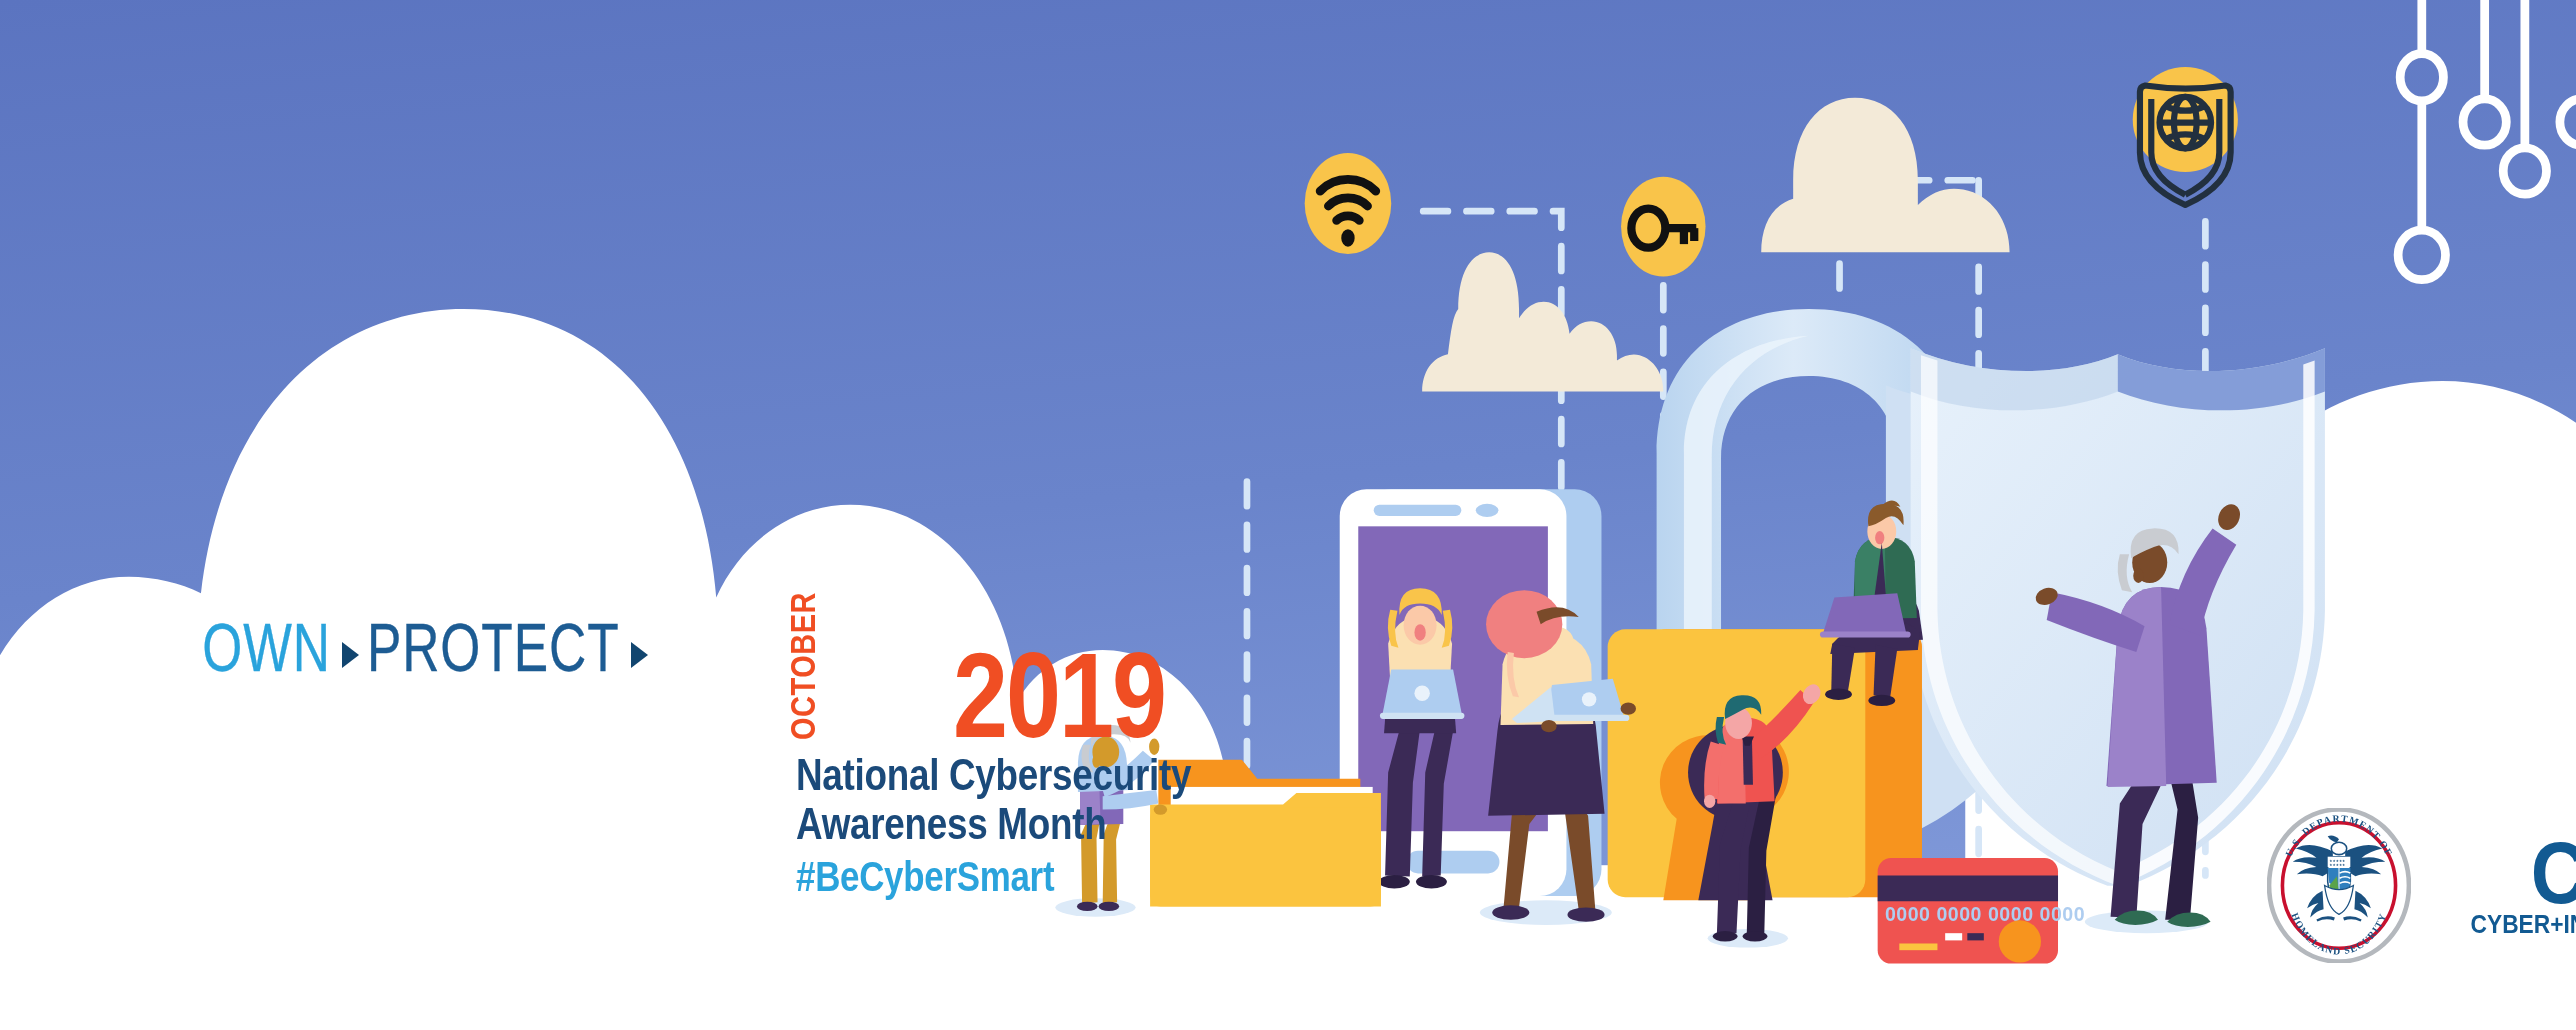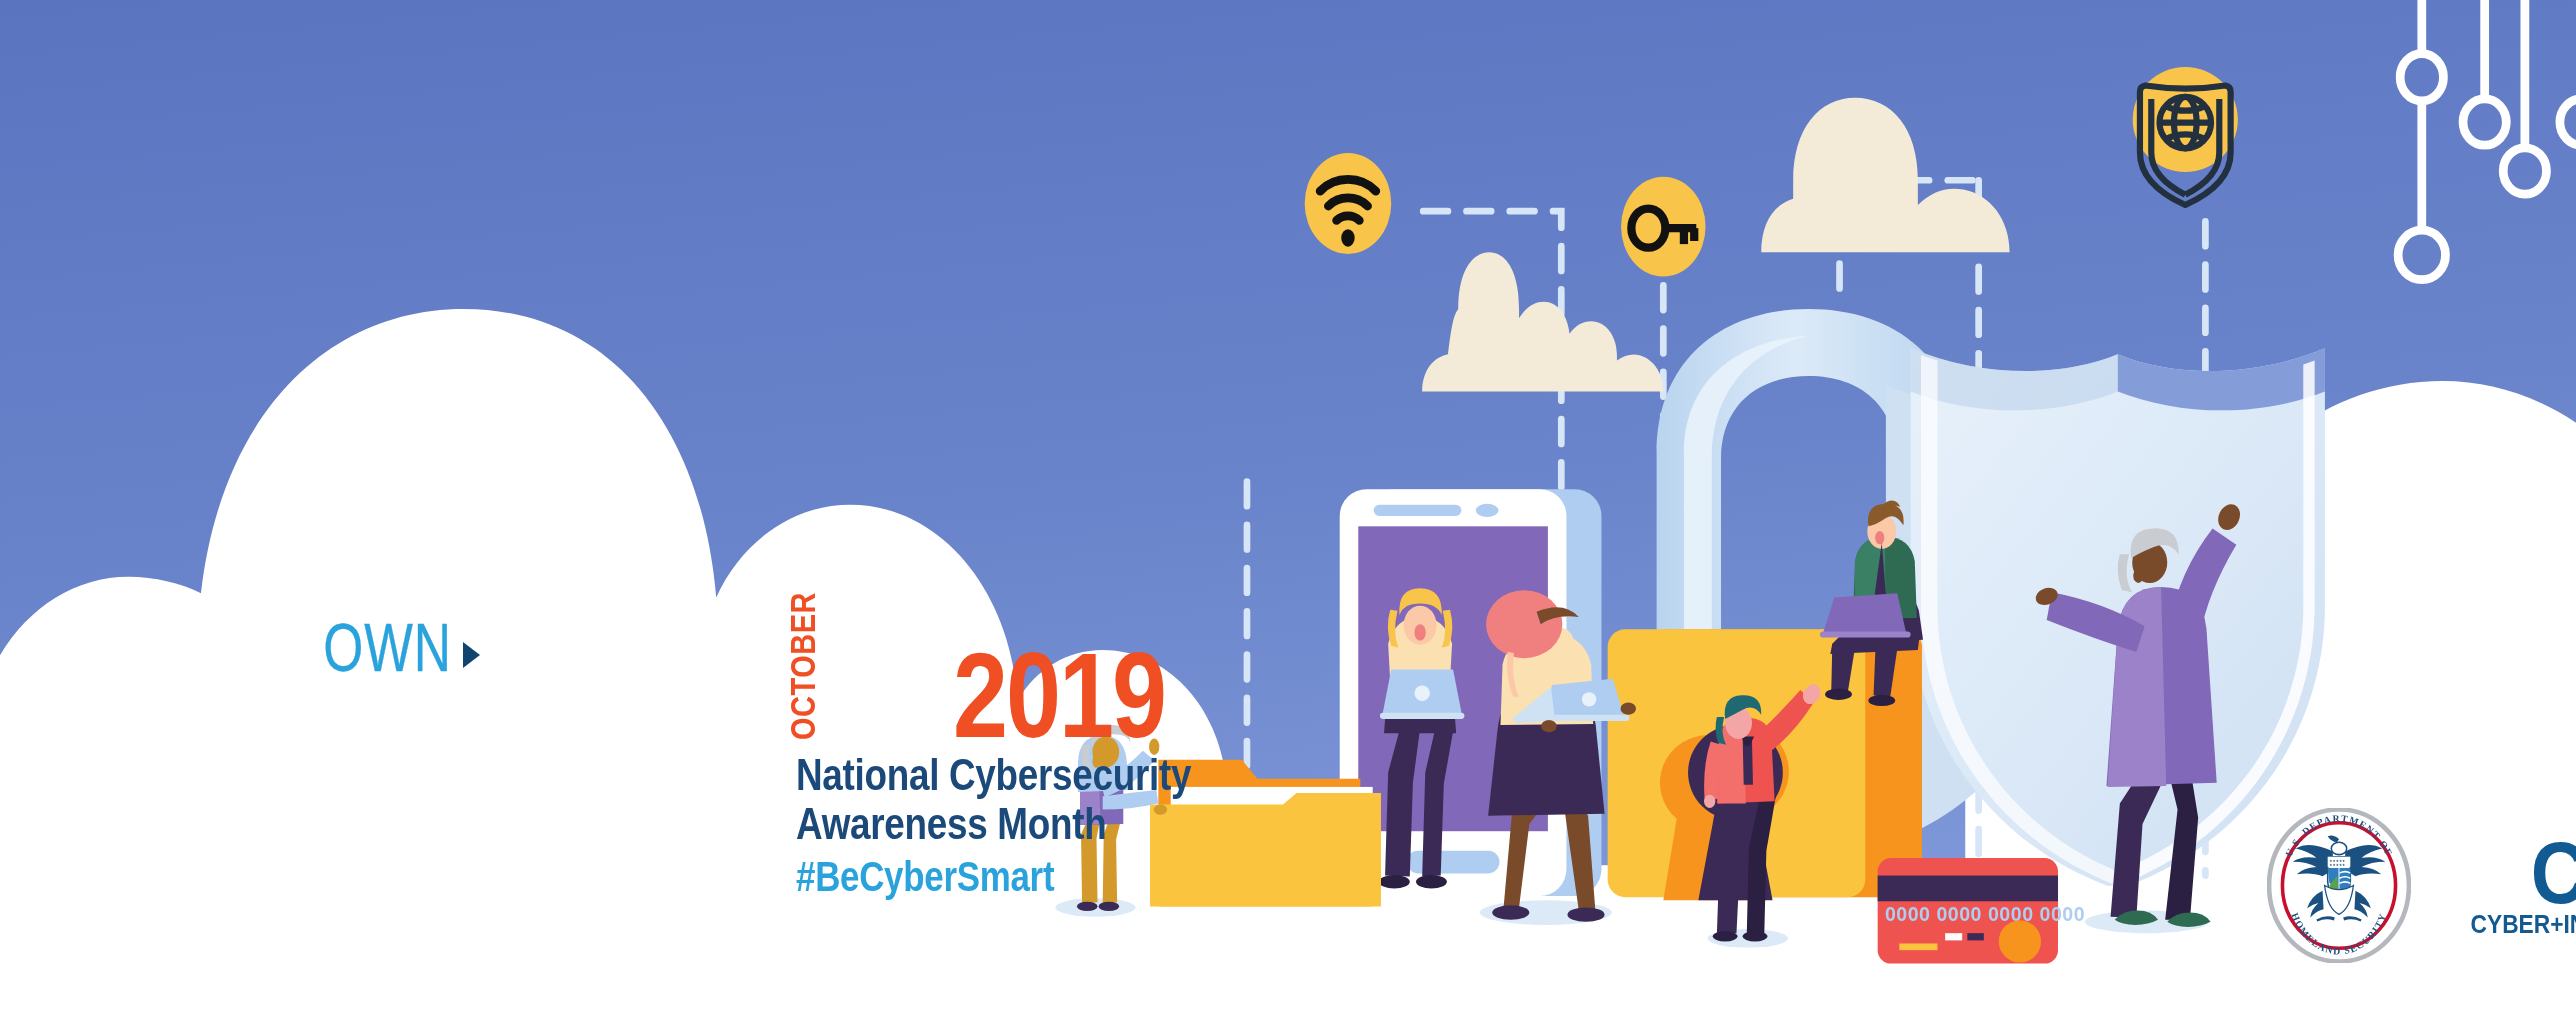--- a/index.html
+++ b/index.html
@@ -440,20 +440,24 @@
     </g>
   </svg>
 
   <div id="lockup">
 
     <div class="slogan">
       <div class="row">
         <span class="word w-own">OWN</span>
         <span class="tri"></span>
       </div>
+      <div class="row">
+        <span class="word w-protect">PROTECT</span>
+        <span class="tri"></span>
+      </div>
     </div>
 
 
     <div id="datecol">
       <div class="octrow">
         <div class="october">OCTOBER</div>
         <div class="year">2019</div>
       </div>
       <div class="ncam">National Cybersecurity</div>
       <div class="ncam">Awareness Month</div>

